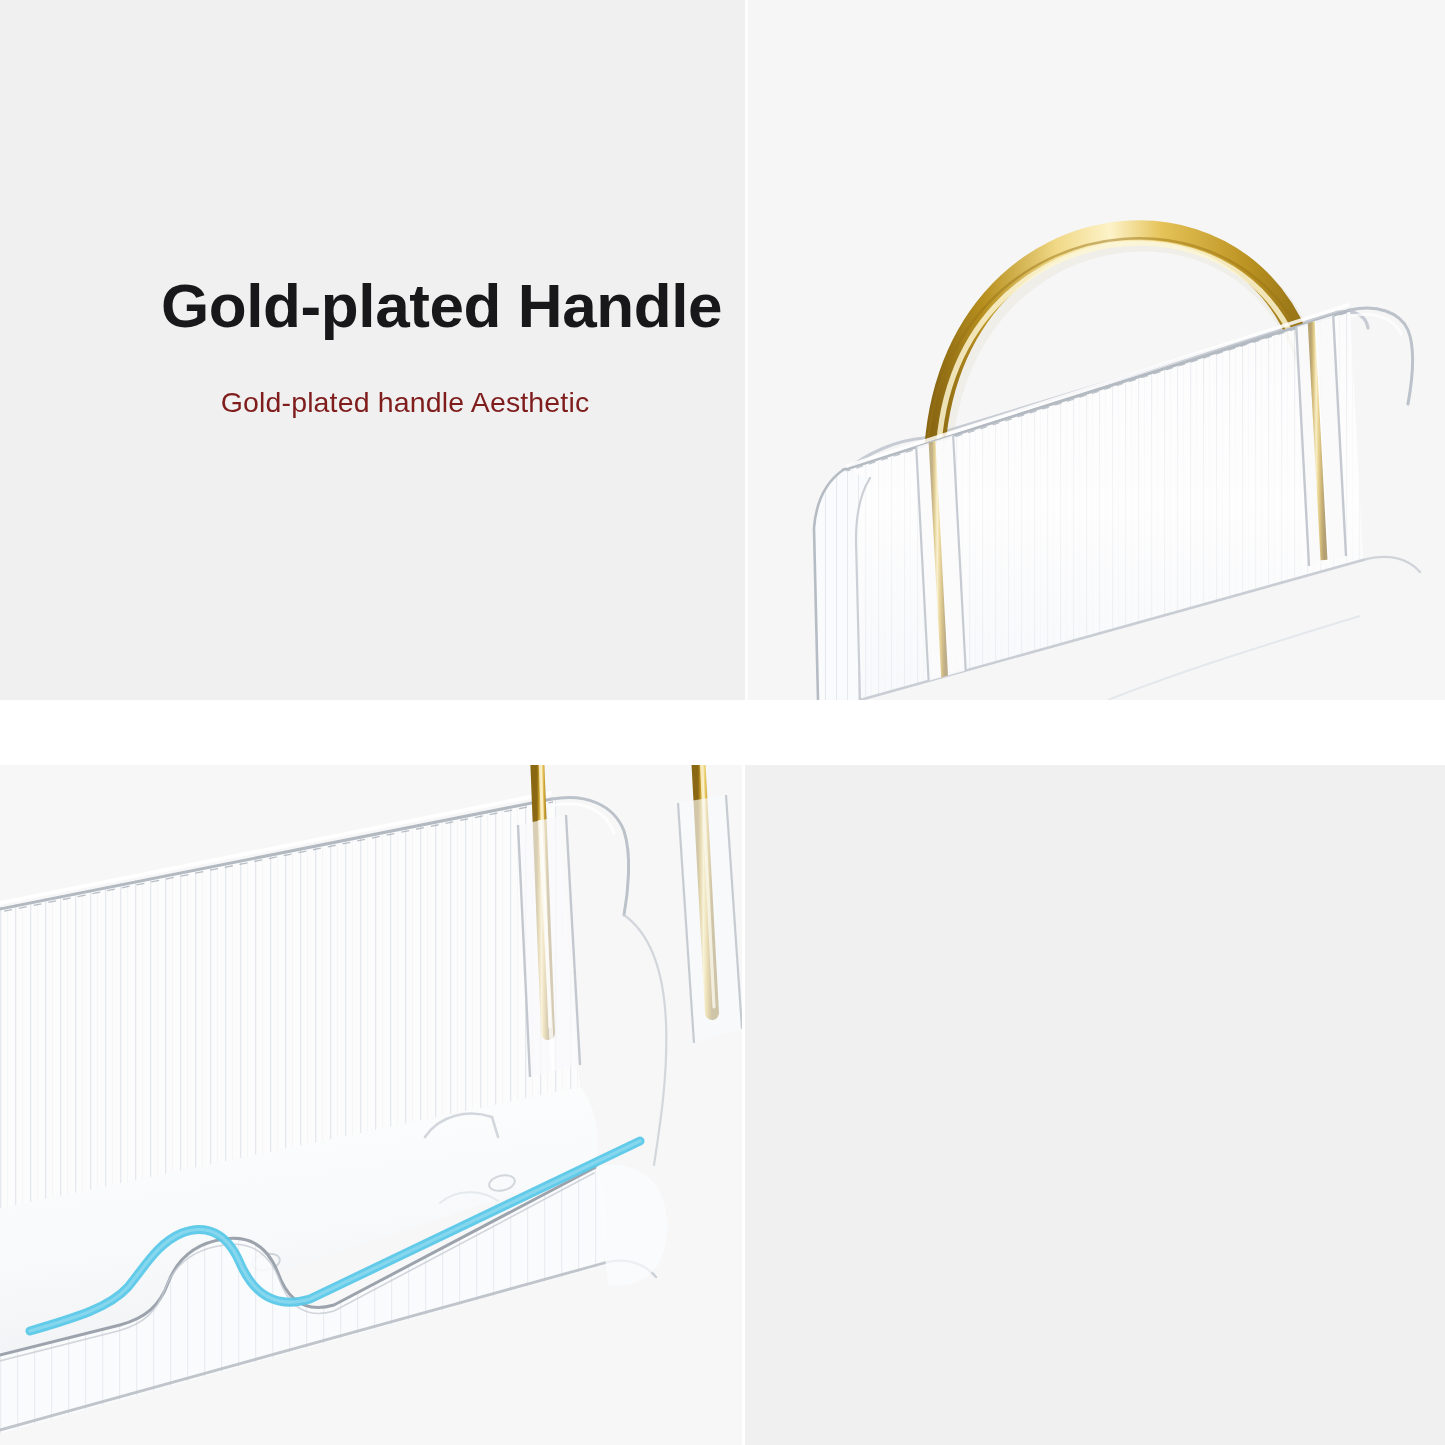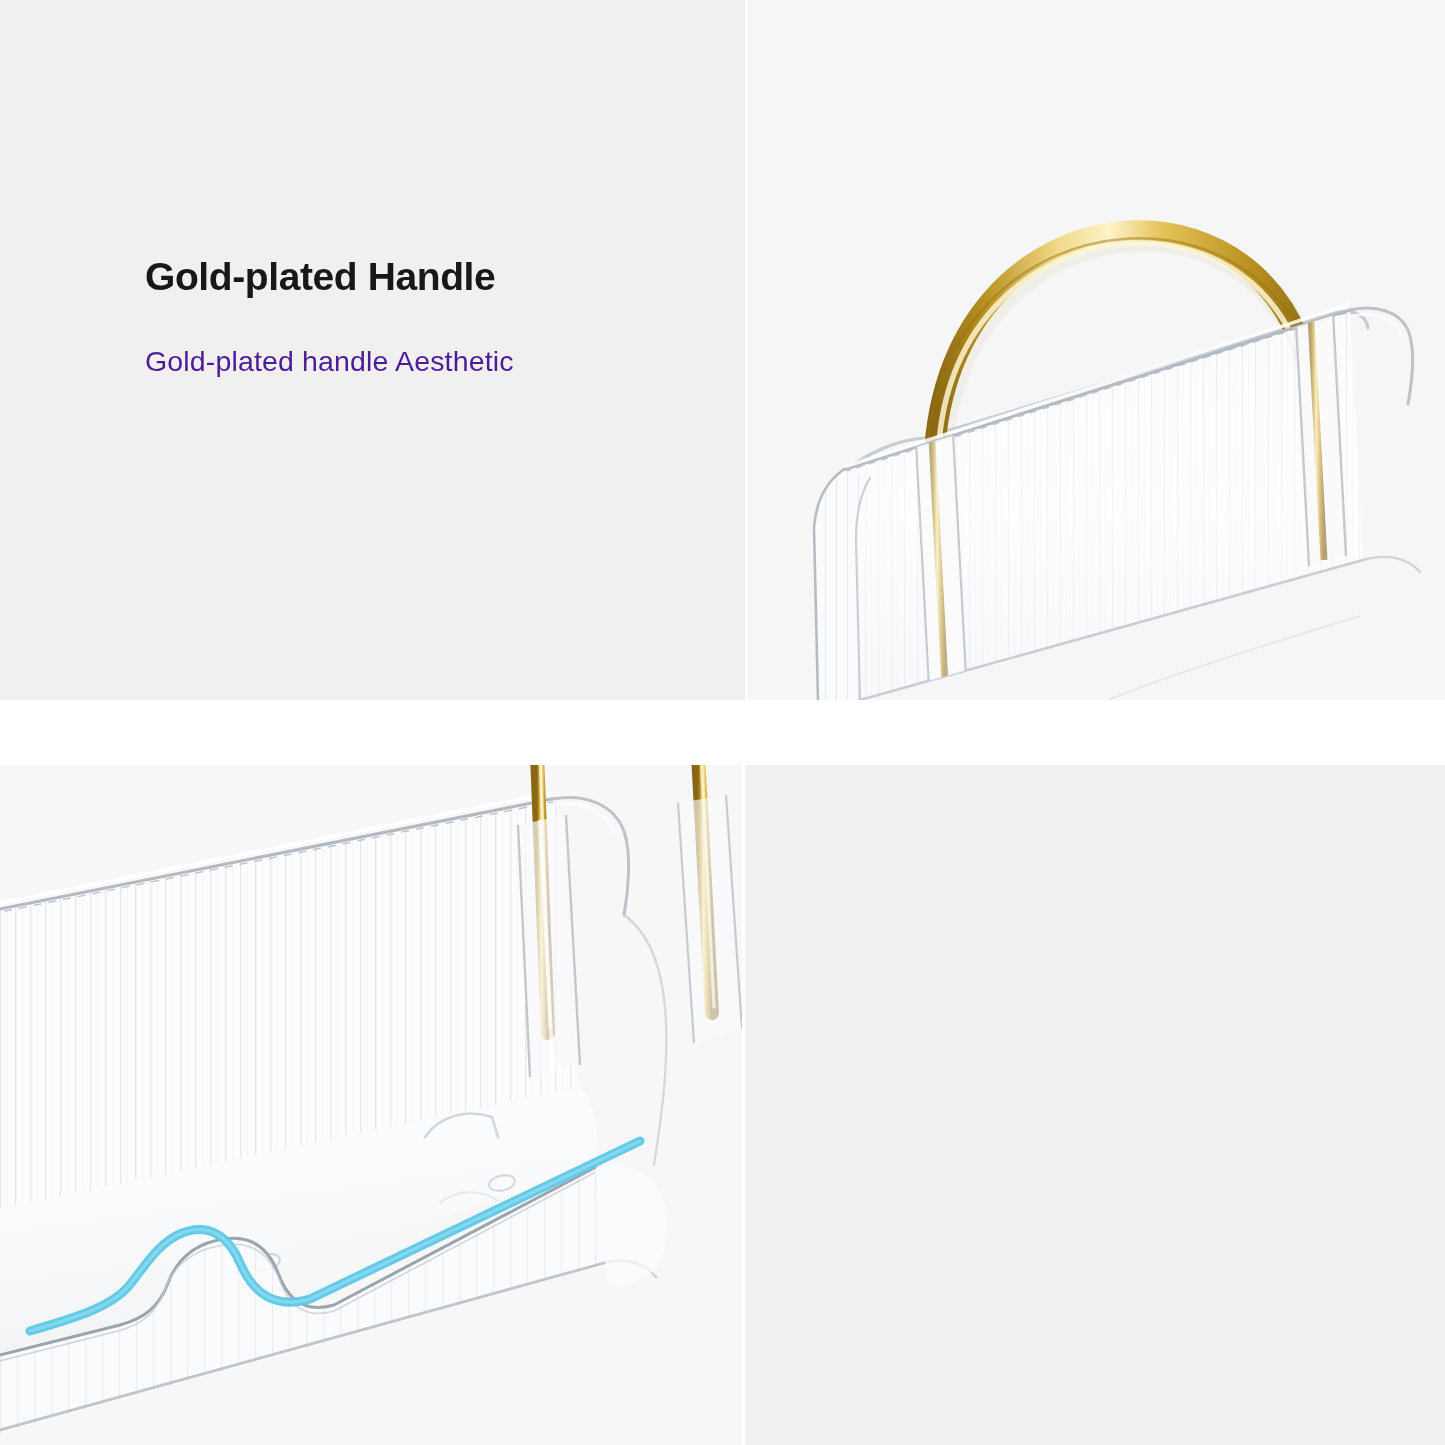--- a/index.html
+++ b/index.html
@@ -15,35 +15,36 @@
   #panel-tl{left:0;top:0;width:745px;height:700px;background:#f0f0f0;}
   #panel-tr{left:748px;top:0;width:697px;height:700px;background:#f6f6f7;}
   #panel-bl{left:0;top:765px;width:742px;height:680px;background:#f7f7f8;}
   #panel-br{left:745px;top:765px;width:700px;height:680px;background:#f0f0f0;}
 
   
   .textblock{position:absolute;}
   #text-tl{left:145px;top:255px;width:520px;}
 
   .heading{
-    margin:0;
-    font-size:39px;
+    margin:16px;
+    font-size:62px;
     font-weight:bold;
     color:#18181a;
     letter-spacing:-0.4px;
     line-height:1.12;
     white-space:nowrap;
   }
   .body{
     margin:0;
     font-size:28.5px;
     font-weight:400;
-    color:#4c1d95;
+    color:#7f1d1d;
     line-height:47px;
     letter-spacing:0.15px;
+    text-align:center;
   }
   #text-tl .body{margin-top:39px;}
   .body .ln{display:block;white-space:nowrap;}
 
   
   .art{position:absolute;left:0;top:0;width:100%;height:100%;}
   .art svg{display:block;width:100%;height:100%;}
 
   
   .nosel{user-select:none;}

